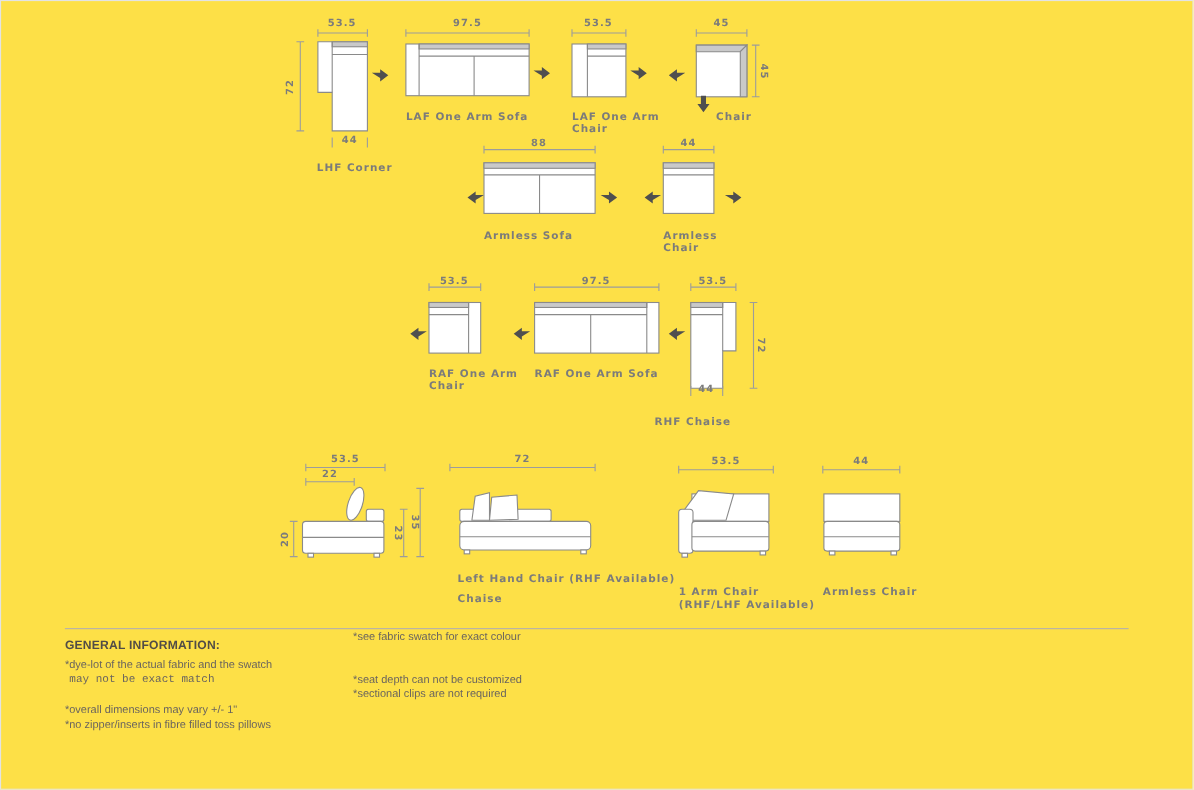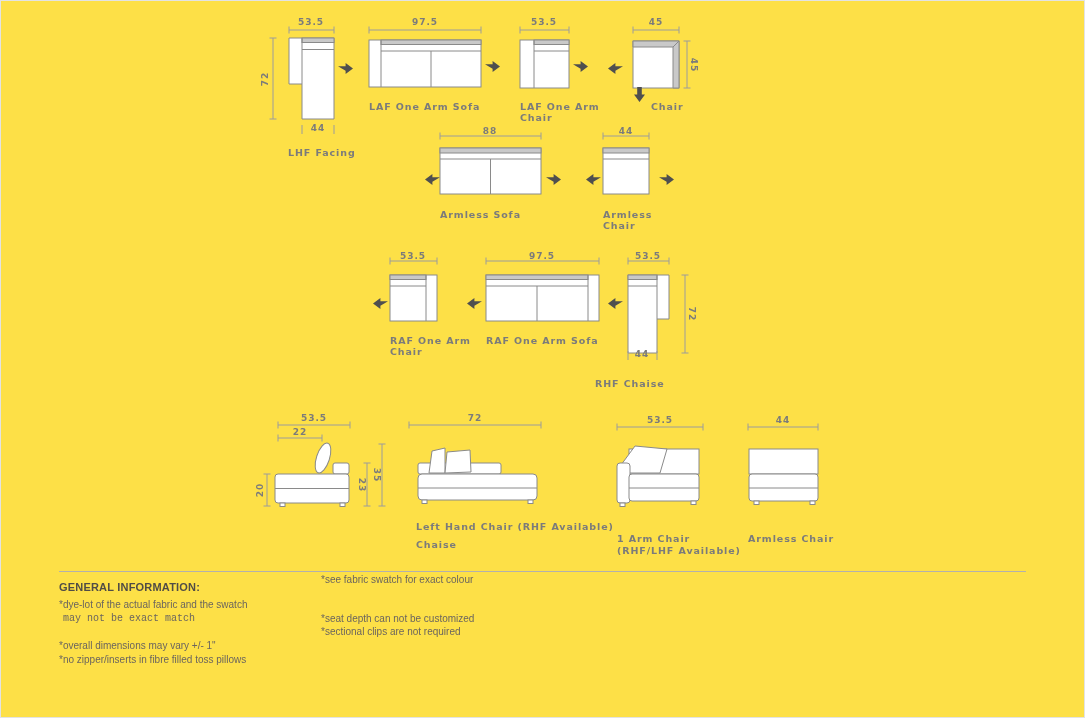--- a/index.html
+++ b/index.html
@@ -198,21 +198,21 @@
   <span class="num" style="left:313px;top:413px">53.5</span>
   <span class="num" style="left:299px;top:426.5px">22</span>
   <span class="num-v rotL" style="left:259px;top:489px">20</span>
   <span class="num-v rotR" style="left:359.5px;top:483.5px">23</span>
   <span class="num-v rotR" style="left:374.5px;top:474px">35</span>
 
   <span class="num" style="left:474px;top:413px">72</span>
   <span class="num" style="left:659px;top:415px">53.5</span>
   <span class="num" style="left:782px;top:415px">44</span>
 
-  <span class="lbl" style="left:287px;top:135px">LHF Facing</span>
+  <span class="lbl" style="left:287px;top:135px">LHF Corner</span>
   <span class="lbl" style="left:368px;top:88.5px">LAF One Arm Sofa</span>
   <span class="lbl" style="left:519px;top:88.5px">LAF One Arm</span>
   <span class="lbl" style="left:519px;top:99.5px">Chair</span>
   <span class="lbl" style="left:650px;top:89px">Chair</span>
 
   <span class="lbl" style="left:439px;top:196.5px">Armless Sofa</span>
   <span class="lbl" style="left:602px;top:196.5px">Armless</span>
   <span class="lbl" style="left:602px;top:207.5px">Chair</span>
 
   <span class="lbl" style="left:389px;top:322.5px">RAF One Arm</span>

